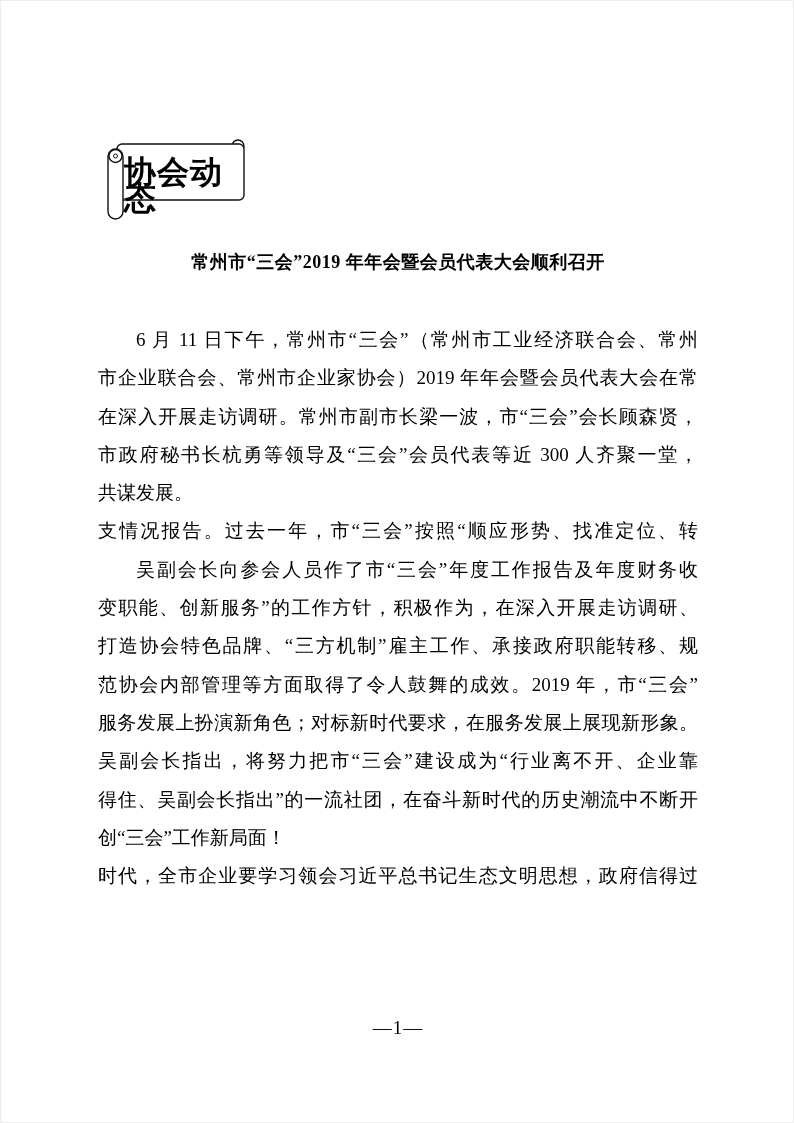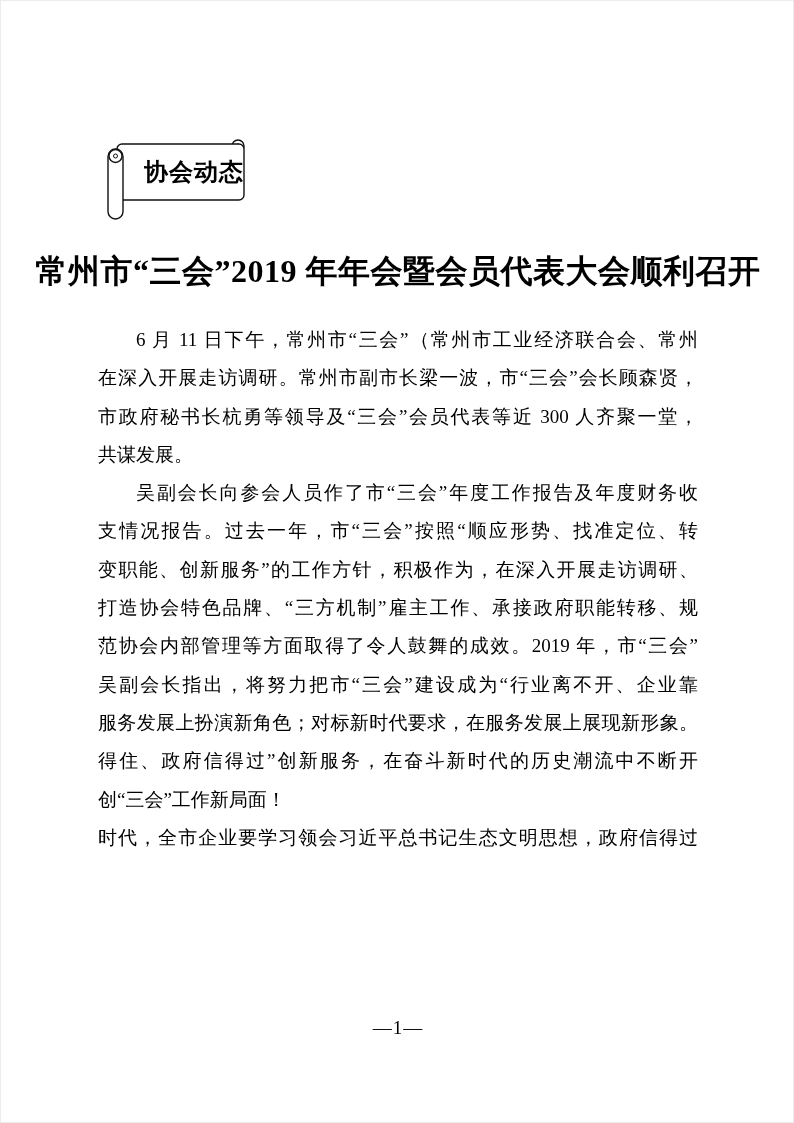--- a/index.html
+++ b/index.html
@@ -5,28 +5,28 @@
   html,body{margin:0;padding:0;background:#ffffff;}
   .page{
     position:relative;width:794px;height:1123px;background:#fff;color:#000;
     font-family:"Liberation Serif","DejaVu Serif",serif;
     overflow:hidden;box-sizing:border-box;border:1px solid #ececec;
   }
   
   .banner{position:absolute;left:103px;top:135px;width:148px;height:88px;}
   .banner svg{position:absolute;left:0;top:0;width:100%;height:100%;}
   .banner-label{
-    position:absolute;left:20px;top:23px;width:120px;text-align:right;
+    position:absolute;left:20px;top:23px;width:120px;text-align:left;
     font-family:"Liberation Sans","DejaVu Sans",sans-serif;
-    font-weight:bold;font-size:24px;line-height:26px;letter-spacing:1px;
+    font-weight:bold;font-size:32px;line-height:26px;letter-spacing:1px;
   }
   
   .title{
     position:absolute;left:0;top:249px;width:794px;margin:0;
-    text-align:center;font-size:32px;font-weight:bold;letter-spacing:.5px;
+    text-align:center;font-size:18px;font-weight:bold;letter-spacing:.5px;
   }
   
   .body-text{position:absolute;left:97px;top:320px;width:600px;font-size:19px;}
   .para{margin:0;padding:0;}
   .line{
     display:block;height:38.3px;line-height:38.3px;
     text-align:justify;text-align-last:justify;
   }
   .line.first{text-indent:2em;}
   .line.para-end{text-align-last:left;}
@@ -56,33 +56,34 @@
       </g>
     </svg>
     <span class="banner-label">协会动态</span>
   </div>
 
   <h1 class="title">常州市“三会”2019 年年会暨会员代表大会顺利召开</h1>
 
   <div class="body-text">
     <p class="para">
       <span class="line first">6 月 11 日下午，常州市“三会”（常州市工业经济联合会、常州</span>
+      <span class="line">市企业联合会、常州市企业家协会）2019 年年会暨会员代表大会在常</span>
       <span class="line">在深入开展走访调研。常州市副市长梁一波，市“三会”会长顾森贤，</span>
       <span class="line">市政府秘书长杭勇等领导及“三会”会员代表等近 300 人齐聚一堂，</span>
       <span class="line para-end">共谋发展。</span>
     </p>
     <p class="para">
+      <span class="line">支情况报告。过去一年，市“三会”按照“顺应形势、找准定位、转</span>
       <span class="line first">吴副会长向参会人员作了市“三会”年度工作报告及年度财务收</span>
-      <span class="line">支情况报告。过去一年，市“三会”按照“顺应形势、找准定位、转</span>
       <span class="line">变职能、创新服务”的工作方针，积极作为，在深入开展走访调研、</span>
       <span class="line">打造协会特色品牌、“三方机制”雇主工作、承接政府职能转移、规</span>
       <span class="line">范协会内部管理等方面取得了令人鼓舞的成效。2019 年，市“三会”</span>
+      <span class="line">服务发展上扮演新角色；对标新时代要求，在服务发展上展现新形象。</span>
       <span class="line">吴副会长指出，将努力把市“三会”建设成为“行业离不开、企业靠</span>
-      <span class="line">服务发展上扮演新角色；对标新时代要求，在服务发展上展现新形象。</span>
-      <span class="line">得住、政府信得过”创新服务，在奋斗新时代的历史潮流中不断开</span>
+      <span class="line">得住、吴副会长指出”的一流社团，在奋斗新时代的历史潮流中不断开</span>
       <span class="line para-end">创“三会”工作新局面！</span>
     </p>
     <p class="para">
       <span class="line">时代，全市企业要学习领会习近平总书记生态文明思想，政府信得过</span>
     </p>
   </div>
 
   <div class="footer">—1—</div>
 
 </div>

